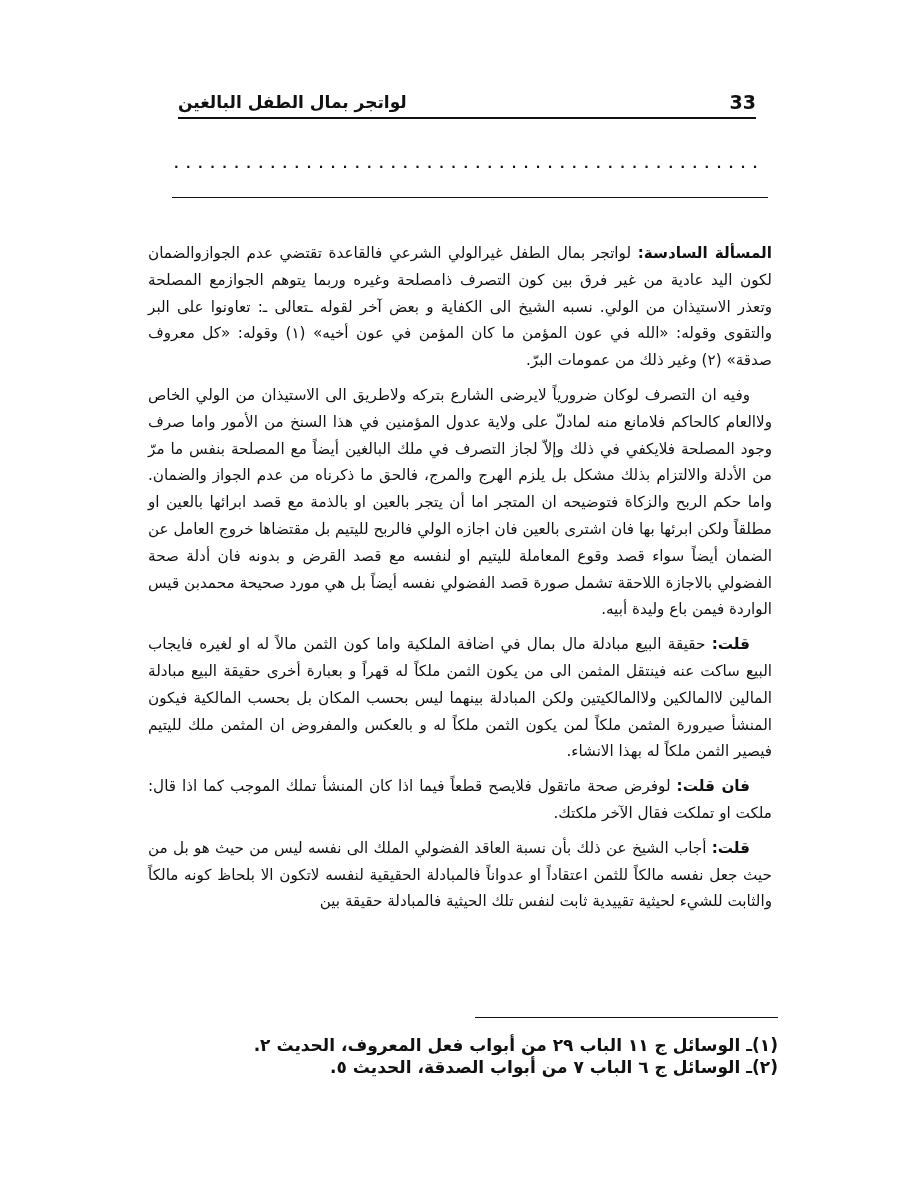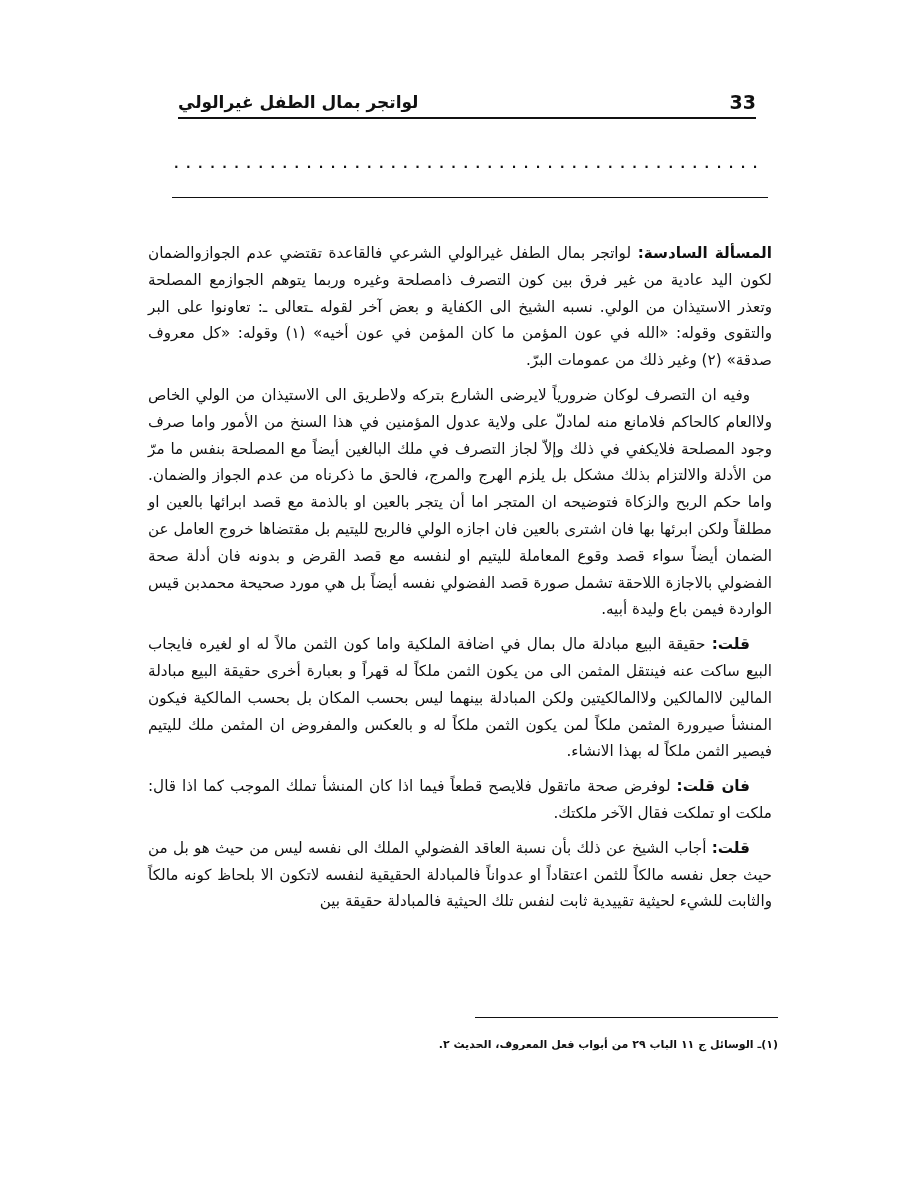--- a/index.html
+++ b/index.html
@@ -102,48 +102,49 @@
       width: 303px;
       height: 0;
       border-top: 1.5px solid #111;
     }
     .footnotes {
       position: absolute;
       left: 420px;
       top: 1034px;
       width: 358px;
       direction: rtl;
-      font-size: 11px;
+      font-size: 17px;
       font-weight: bold;
       line-height: 22px;
     }
     .footnotes div {
       white-space: nowrap;
     }
   </style>
 </head>
 <body>
 
 <div class="page">
 
   <div class="running-head">
     <span class="page-number">33</span>
-    <span class="running-title">لواتجر بمال الطفل غيرالولي</span>
+    <span class="running-title">لواتجر بمال الطفل البالغين</span>
   </div>
   <div class="head-rule"></div>
 
   <div class="dots-row">.....................................................................................</div>
   <div class="section-rule"></div>
 
   <div class="body-text">
     <p class="first"><span class="lead">المسألة السادسة:</span><span> لواتجر بمال الطفل غيرالولي الشرعي فالقاعدة تقتضي عدم الجوازوالضمان لكون اليد عادية من غير فرق بين كون التصرف ذامصلحة وغيره وربما يتوهم الجوازمع المصلحة وتعذر الاستيذان من الولي. نسبه الشيخ الى الكفاية و بعض آخر لقوله ـتعالى ـ: تعاونوا على البر والتقوى وقوله: «الله في عون المؤمن ما كان المؤمن في عون أخيه» (١) وقوله: «كل معروف صدقة» (٢) وغير ذلك من عمومات البرّ.</span></p>
     <p><span class="lead"></span><span>وفيه ان التصرف لوكان ضرورياً لايرضى الشارع بتركه ولاطريق الى الاستيذان من الولي الخاص ولاالعام كالحاكم فلامانع منه لمادلّ على ولاية عدول المؤمنين في هذا السنخ من الأمور واما صرف وجود المصلحة فلايكفي في ذلك وإلاّ لجاز التصرف في ملك البالغين أيضاً مع المصلحة بنفس ما مرّ من الأدلة والالتزام بذلك مشكل بل يلزم الهرج والمرج، فالحق ما ذكرناه من عدم الجواز والضمان. واما حكم الربح والزكاة فتوضيحه ان المتجر اما أن يتجر بالعين او بالذمة مع قصد ابرائها بالعين او مطلقاً ولكن ابرئها بها فان اشترى بالعين فان اجازه الولي فالربح لليتيم بل مقتضاها خروج العامل عن الضمان أيضاً سواء قصد وقوع المعاملة لليتيم او لنفسه مع قصد القرض و بدونه فان أدلة صحة الفضولي بالاجازة اللاحقة تشمل صورة قصد الفضولي نفسه أيضاً بل هي مورد صحيحة محمدبن قيس الواردة فيمن باع وليدة أبيه.</span></p>
     <p><span class="lead">قلت:</span><span> حقيقة البيع مبادلة مال بمال في اضافة الملكية واما كون الثمن مالاً له او لغيره فايجاب البيع ساكت عنه فينتقل المثمن الى من يكون الثمن ملكاً له قهراً و بعبارة أخرى حقيقة البيع مبادلة المالين لاالمالكين ولاالمالكيتين ولكن المبادلة بينهما ليس بحسب المكان بل بحسب المالكية فيكون المنشأ صيرورة المثمن ملكاً لمن يكون الثمن ملكاً له و بالعكس والمفروض ان المثمن ملك لليتيم فيصير الثمن ملكاً له بهذا الانشاء.</span></p>
     <p><span class="lead">فان قلت:</span><span> لوفرض صحة ماتقول فلايصح قطعاً فيما اذا كان المنشأ تملك الموجب كما اذا قال: ملكت او تملكت فقال الآخر ملكتك.</span></p>
     <p><span class="lead">قلت:</span><span> أجاب الشيخ عن ذلك بأن نسبة العاقد الفضولي الملك الى نفسه ليس من حيث هو بل من حيث جعل نفسه مالكاً للثمن اعتقاداً او عدواناً فالمبادلة الحقيقية لنفسه لاتكون الا بلحاظ كونه مالكاً والثابت للشيء لحيثية تقييدية ثابت لنفس تلك الحيثية فالمبادلة حقيقة بين</span></p>
   </div>
 
   <div class="footnote-rule"></div>
   <div class="footnotes">
     <div>(١)ـ الوسائل ج ١١ الباب ٢٩ من أبواب فعل المعروف، الحديث ٢.</div>
+    <div>(٢)ـ الوسائل ج ٦ الباب ٧ من أبواب الصدقة، الحديث ٥.</div>
   </div>
 
 </div>
 
 </body></html>

